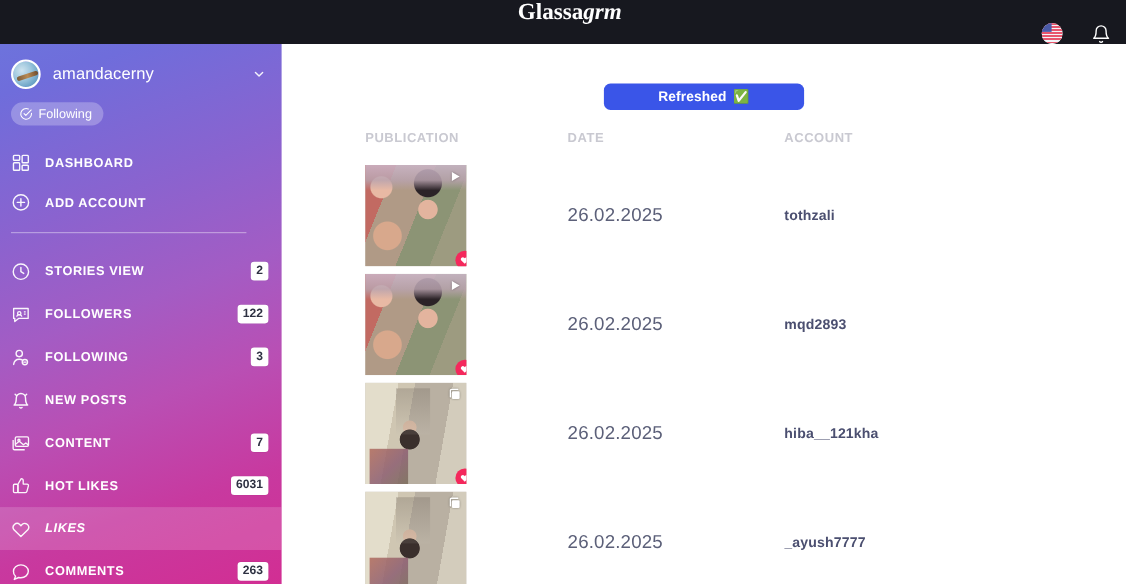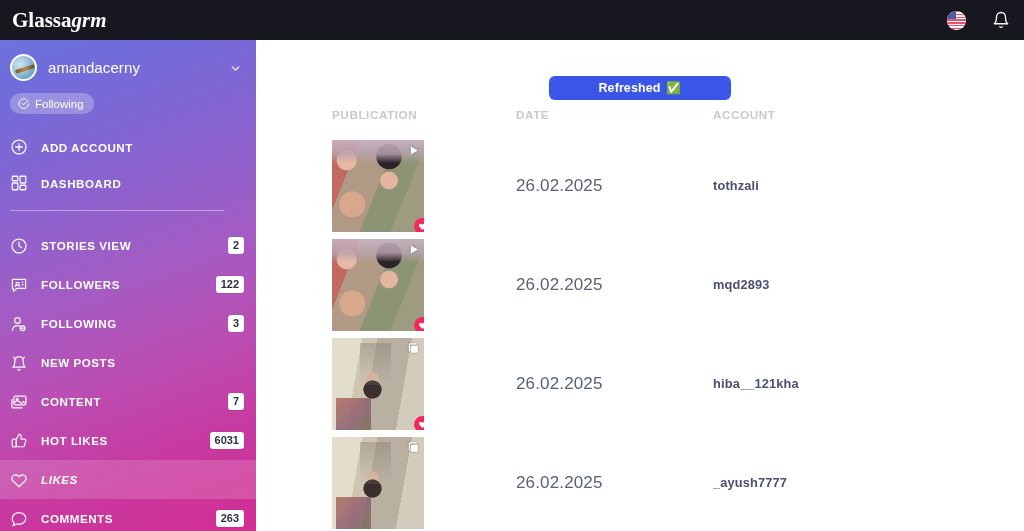--- a/index.html
+++ b/index.html
@@ -12,20 +12,21 @@
   }
   #app { position: relative; width: 1024px; height: 531px; overflow: hidden; background:#fff; }
 
   
   .topbar {
     position: absolute; top: 0; left: 0;
     width: 1024px; height: 40px;
     background: #17181f;
     display: flex; align-items: center;
     z-index: 30;
+    flex-direction: column;
   }
   .brand {
     margin-left: 12px;
     color: #ffffff;
     font-family: "Liberation Serif", serif;
     font-size: 21px;
     line-height: 1;
     white-space: nowrap;
     user-select: none;
   }
@@ -138,21 +139,21 @@
     font-size: 12.5px; font-weight: 700;
     padding: 0 16px; height: 24px;
     min-width: 182px;
     display: inline-flex; align-items: center; justify-content: center; gap: 6px;
     cursor: pointer; letter-spacing: .1px;
   }
   .check-emoji { font-size: 12px; line-height: 1; }
 
   .table-head {
     display: flex; align-items: center;
-    margin-top: 6px; height: 18px;
+    margin-top: 16px; height: 18px;
     font-size: 11.8px; font-weight: 700; letter-spacing: .5px;
     color: #c9c9d1; text-transform: uppercase;
   }
   .col-pub   { width: 260px; padding-left: 76px; }
   .col-date  { width: 197px; }
   .col-acct  { flex: 1; }
 
   .rows { margin-top: 12px; }
   .row {
     display: flex; align-items: center;
@@ -258,38 +259,38 @@
       <path d="M21.5 11.2V12a9 9 0 1 1-5.3-8.2"></path>
           <path d="M9 11.5l3 3 9-9"></path>
     </svg>
     <span>Following</span>
   </div>
 
   <div class="nav nav-group-top">
 
     <div class="nav-item">
       <span class="ico">
-        <svg viewBox="0 0 24 24" fill="none" stroke="#ffffff" stroke-width="1.7" stroke-linecap="round">
-              <circle cx="12" cy="12" r="9.3"></circle>
-              <path d="M12 7.6v8.8M7.6 12h8.8"></path>
-            </svg>
-      </span>
-      <span class="lbl">ADD ACCOUNT</span>
-    </div>
-
-    <div class="nav-item">
-      <span class="ico">
         <svg viewBox="0 0 24 24" fill="none" stroke="#ffffff" stroke-width="1.7" stroke-linejoin="round">
           <rect x="3" y="3" width="7.5" height="6" rx="1"></rect>
               <rect x="3" y="12" width="7.5" height="9" rx="1"></rect>
           <rect x="13.5" y="3" width="7.5" height="9" rx="1"></rect>
               <rect x="13.5" y="15" width="7.5" height="6" rx="1"></rect>
         </svg>
       </span>
       <span class="lbl">DASHBOARD</span>
+    </div>
+
+    <div class="nav-item">
+      <span class="ico">
+        <svg viewBox="0 0 24 24" fill="none" stroke="#ffffff" stroke-width="1.7" stroke-linecap="round">
+              <circle cx="12" cy="12" r="9.3"></circle>
+              <path d="M12 7.6v8.8M7.6 12h8.8"></path>
+            </svg>
+      </span>
+      <span class="lbl">ADD ACCOUNT</span>
     </div>
 
   </div>
 
   <div class="divider"></div>
 
   <div class="nav">
 
     <div class="nav-item">
       <span class="ico">

